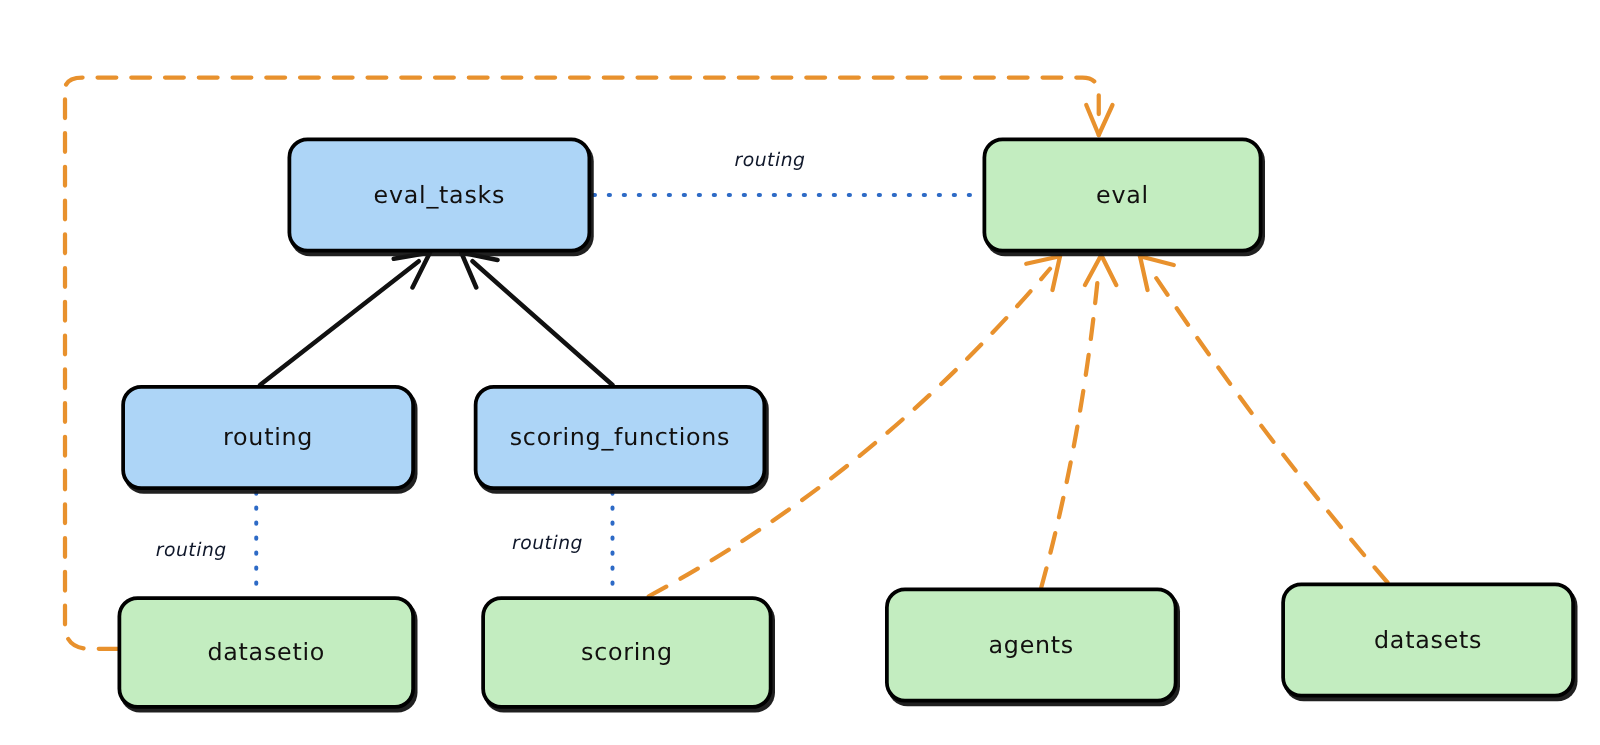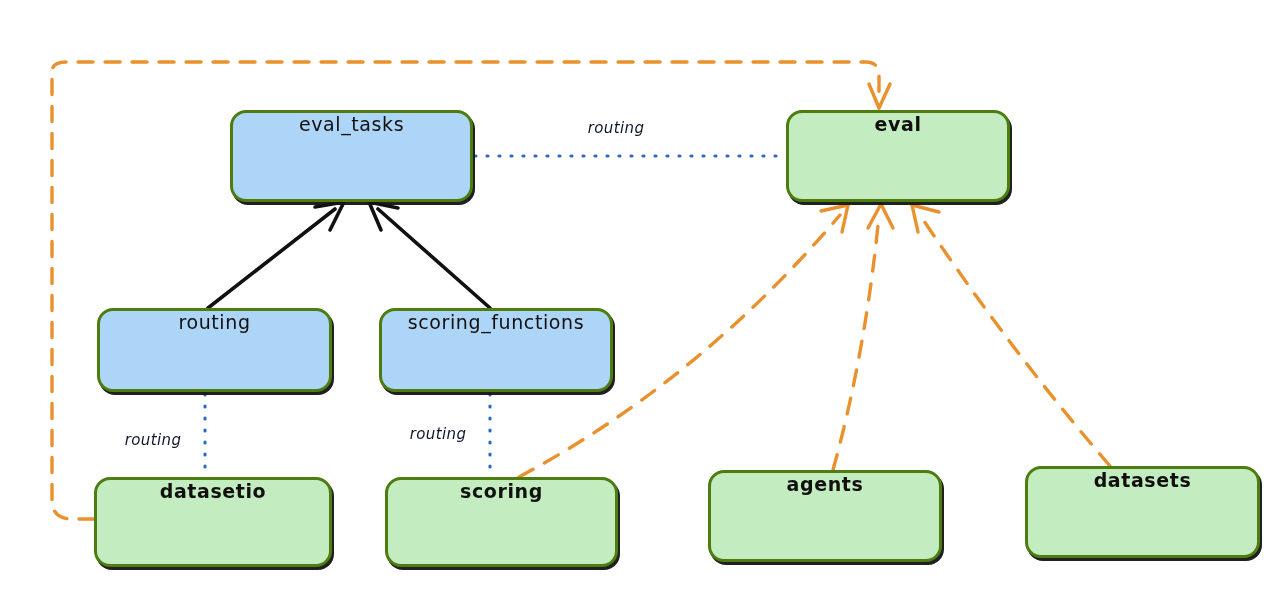--- a/index.html
+++ b/index.html
@@ -21,28 +21,29 @@
     position: absolute;
     left: 0;
     top: 0;
     width: 1280px;
     height: 596px;
     pointer-events: none;
   }
   .node {
     position: absolute;
     box-sizing: border-box;
-    border: 3px solid #4d7c0f;
+    border: 3px solid #000000;
     border-radius: 16px;
     display: flex;
+    align-items: center;
     justify-content: center;
     box-shadow: 2px 3px 0 0 rgba(20,20,20,0.95);
   }
   .node.blue  { background: #add5f7; }
-  .node.green { background: #c3edc0; font-weight: bold; }
+  .node.green { background: #c3edc0; }
   .node-label {
     font-family: "DejaVu Sans", sans-serif;
     font-size: 19px;
     color: #12100f;
     letter-spacing: 0.6px;
     white-space: nowrap;
     user-select: none;
   }
   .edge-label {
     position: absolute;

